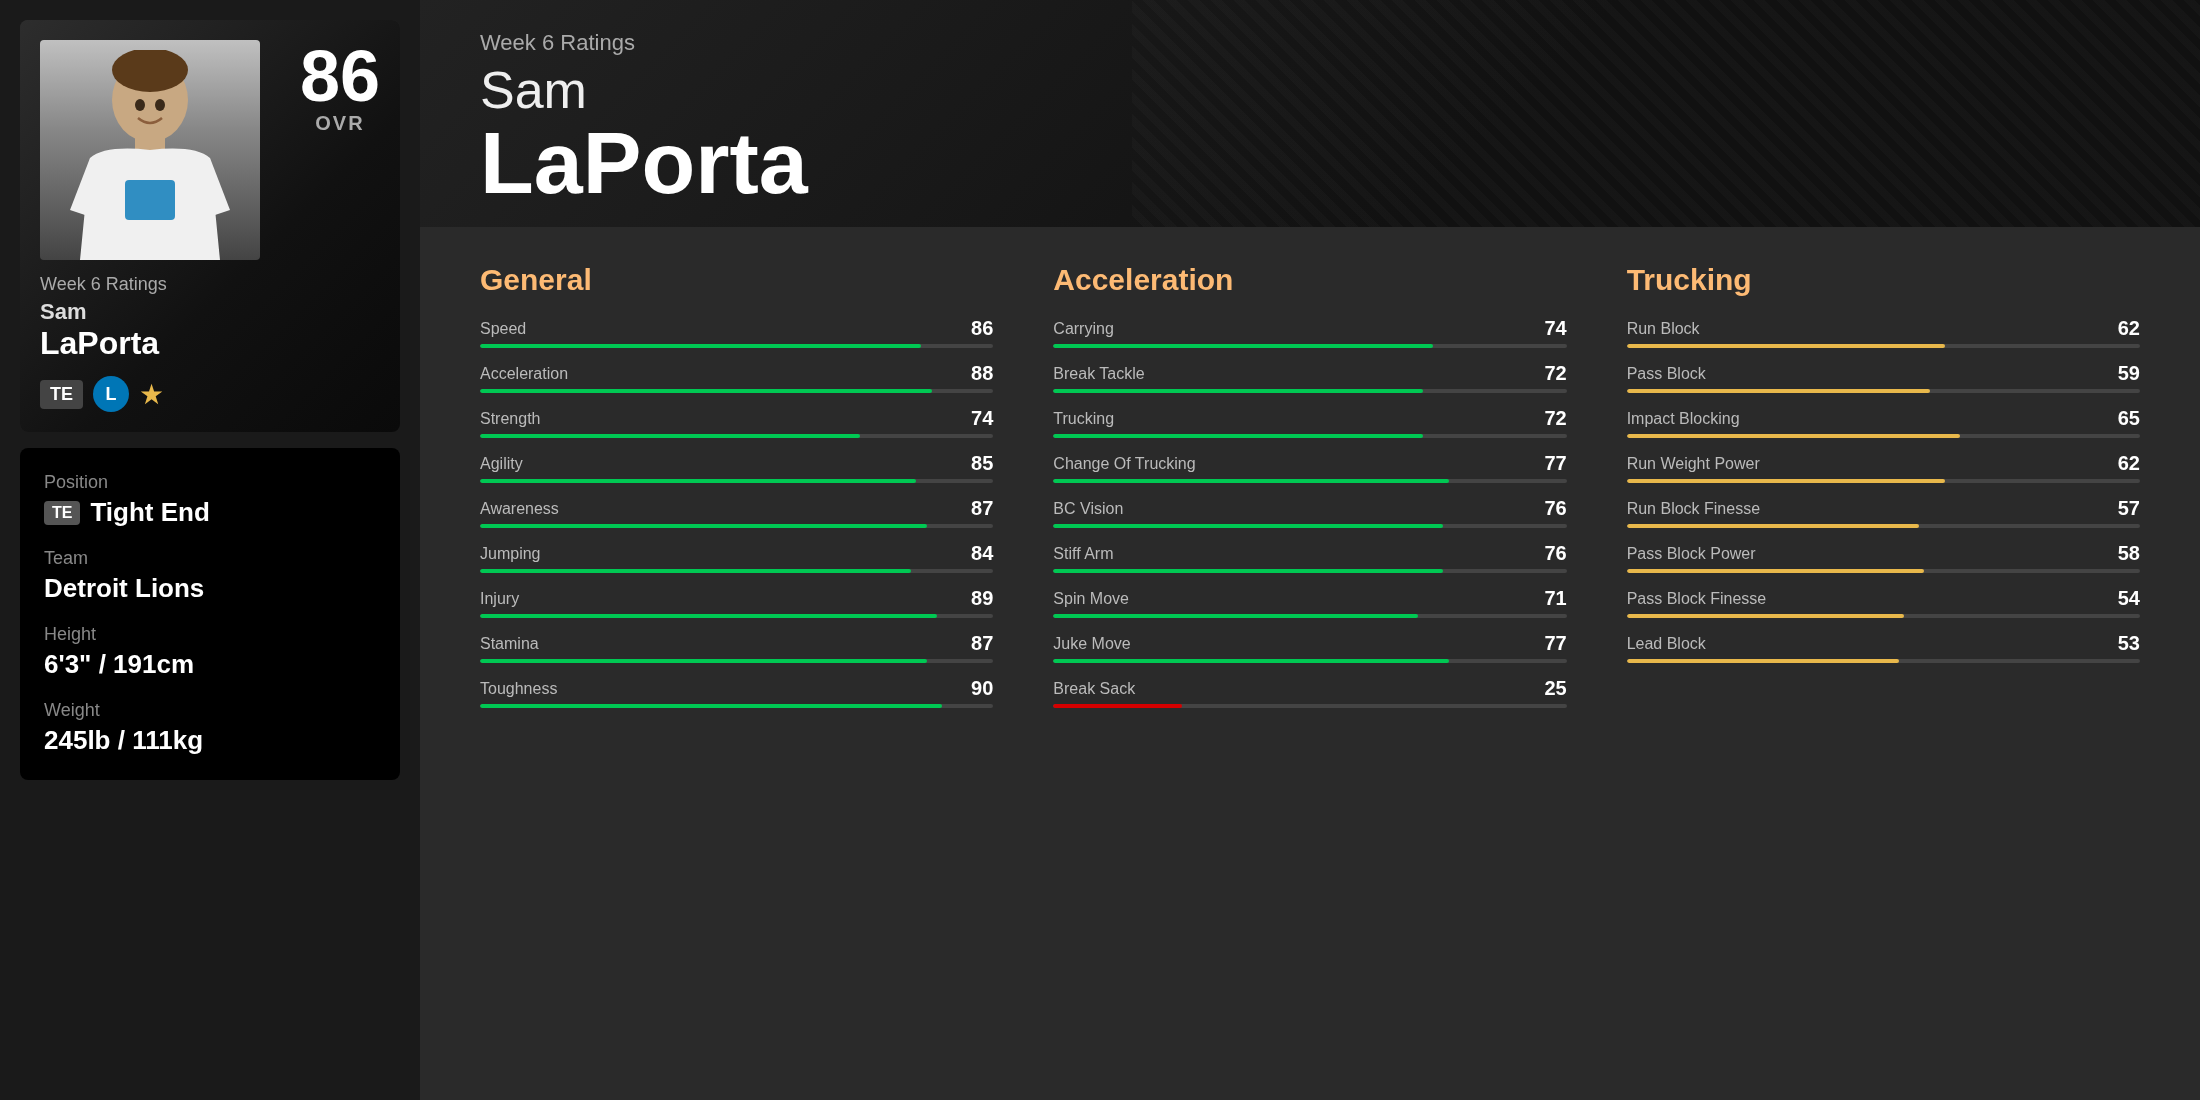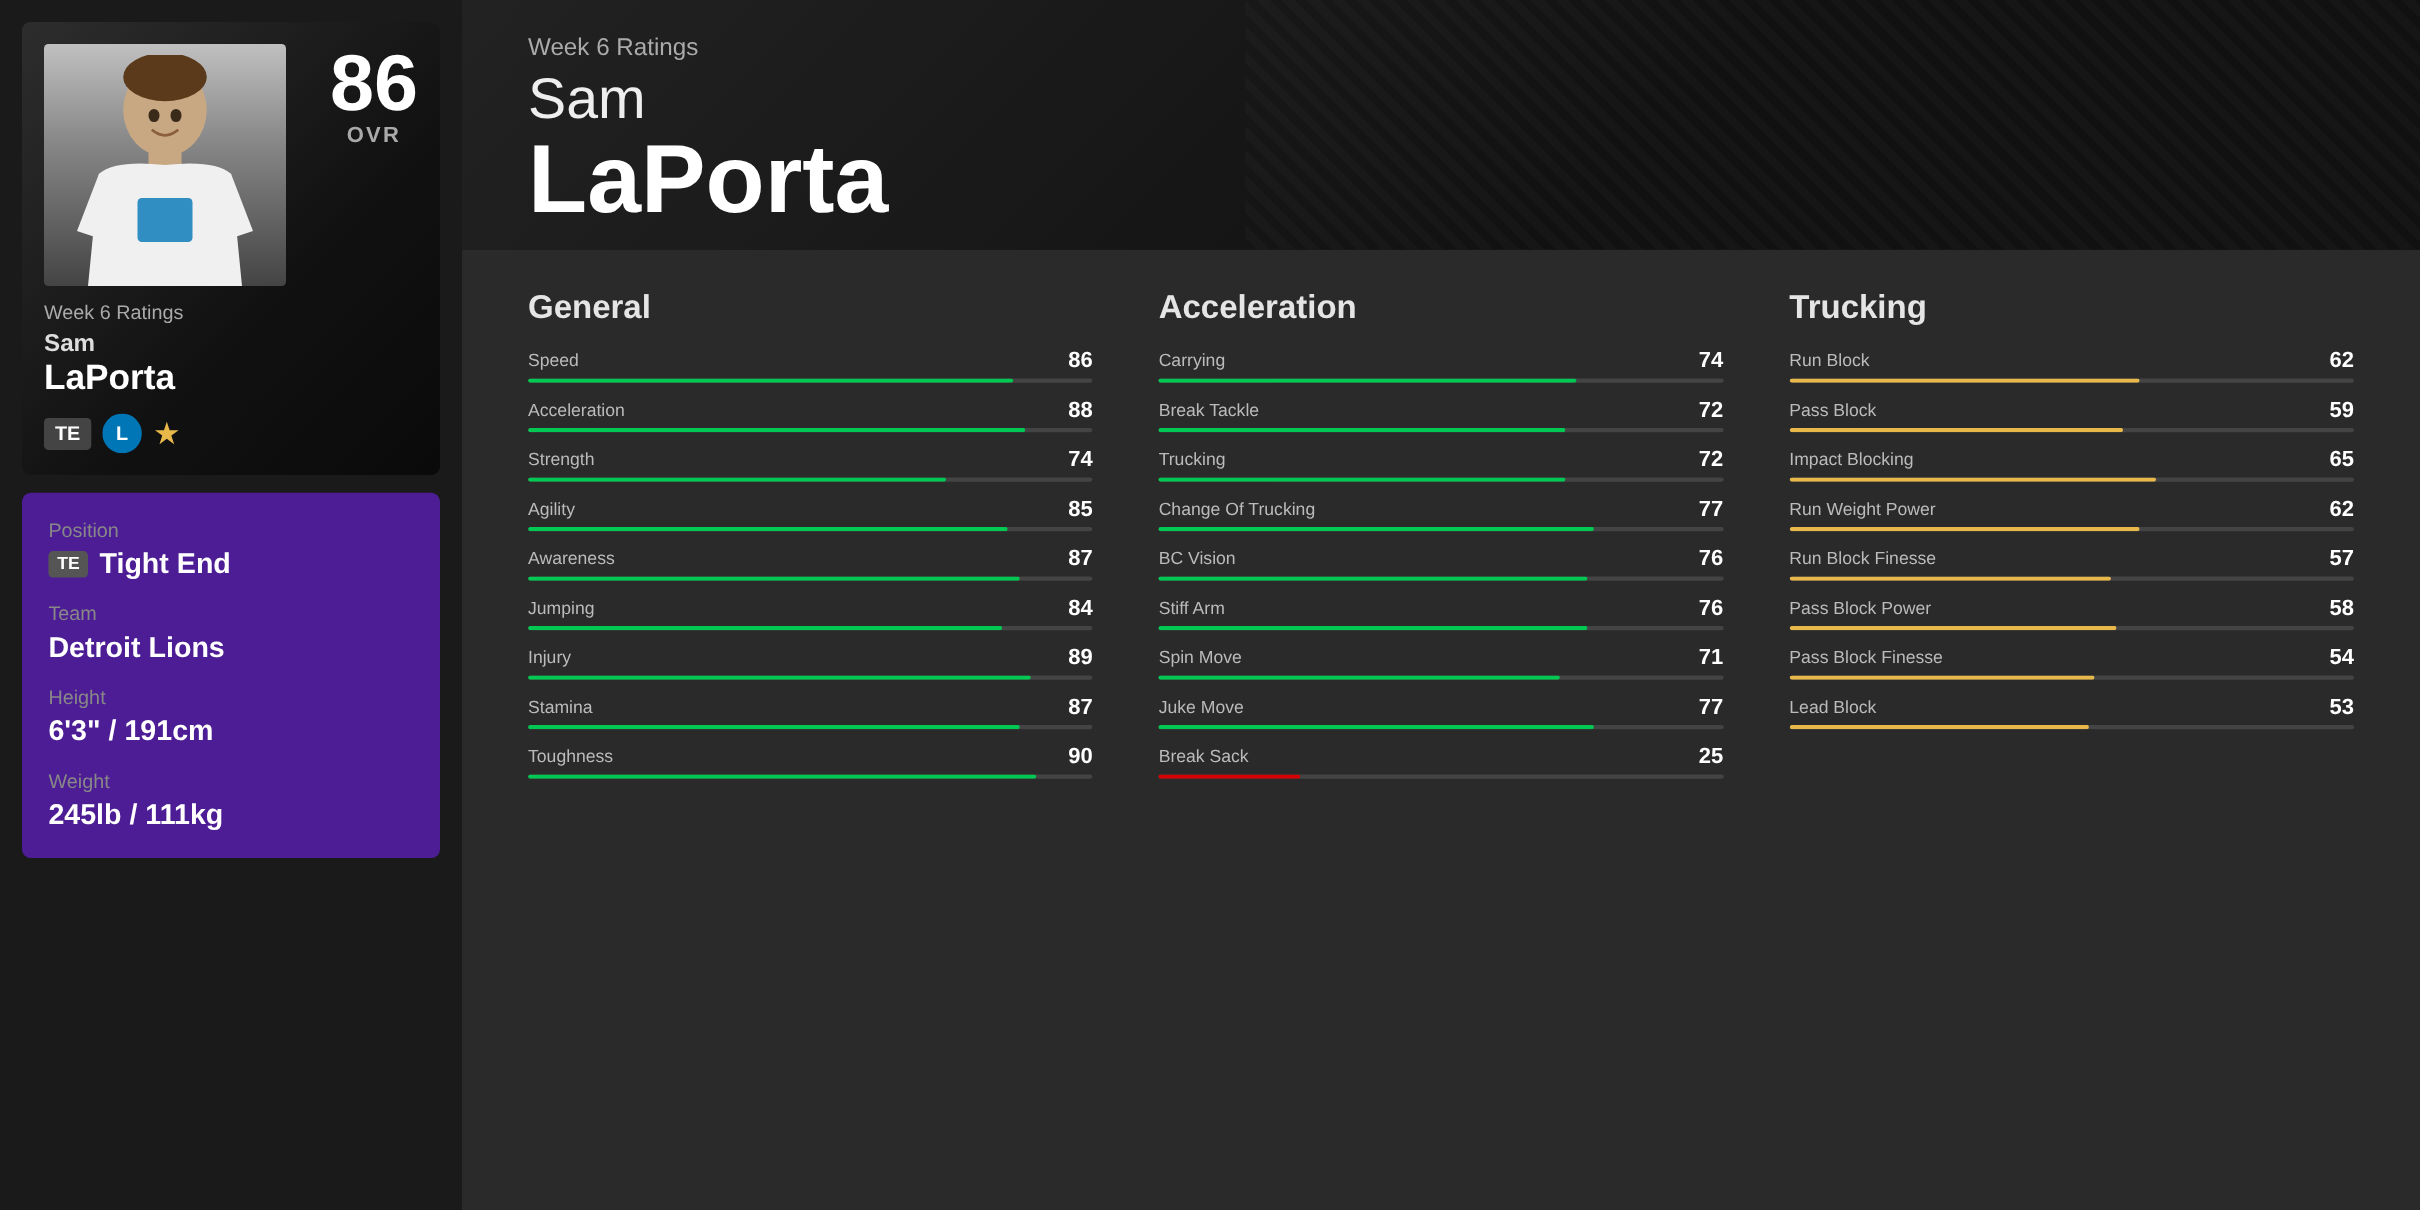--- a/index.html
+++ b/index.html
@@ -120,21 +120,21 @@
       justify-content: center;
     }
 
     .star-icon {
       color: #e8b84b;
       font-size: 28px;
     }
 
     
     .info-panel {
-      background: #4c1d95;
+      background: #000000;
       border-radius: 8px;
       padding: 24px;
       display: flex;
       flex-direction: column;
       gap: 20px;
     }
 
     .info-item-label {
       color: #888;
       font-size: 18px;
@@ -220,21 +220,21 @@
       padding: 36px 60px;
       display: grid;
       grid-template-columns: 1fr 1fr 1fr;
       gap: 0 60px;
       overflow: hidden;
     }
 
     .stat-column-title {
       font-size: 30px;
       font-weight: 900;
-      color: #e5e5e5;
+      color: #fdba74;
       margin-bottom: 20px;
     }
 
     .stat-row {
       margin-bottom: 14px;
     }
 
     .stat-header {
       display: flex;
       justify-content: space-between;

